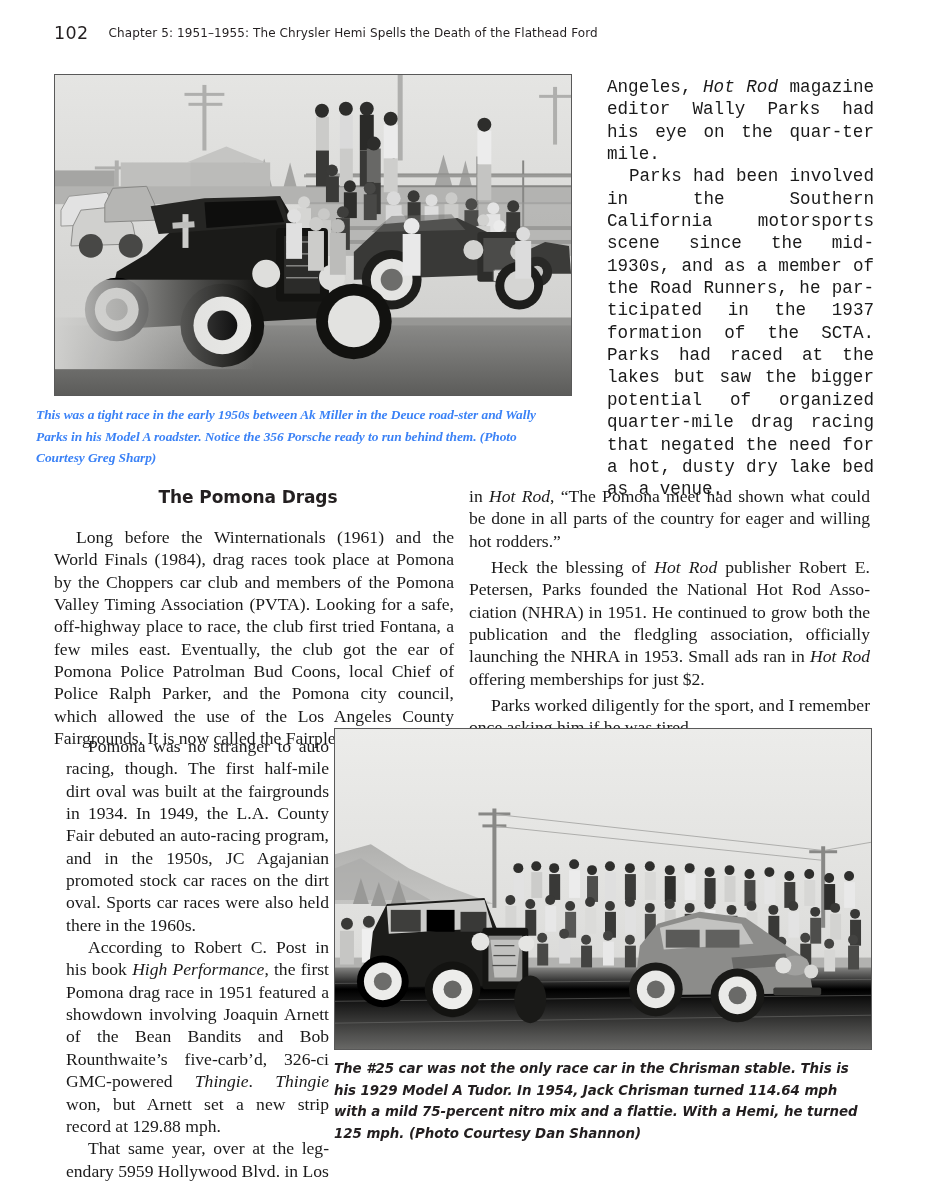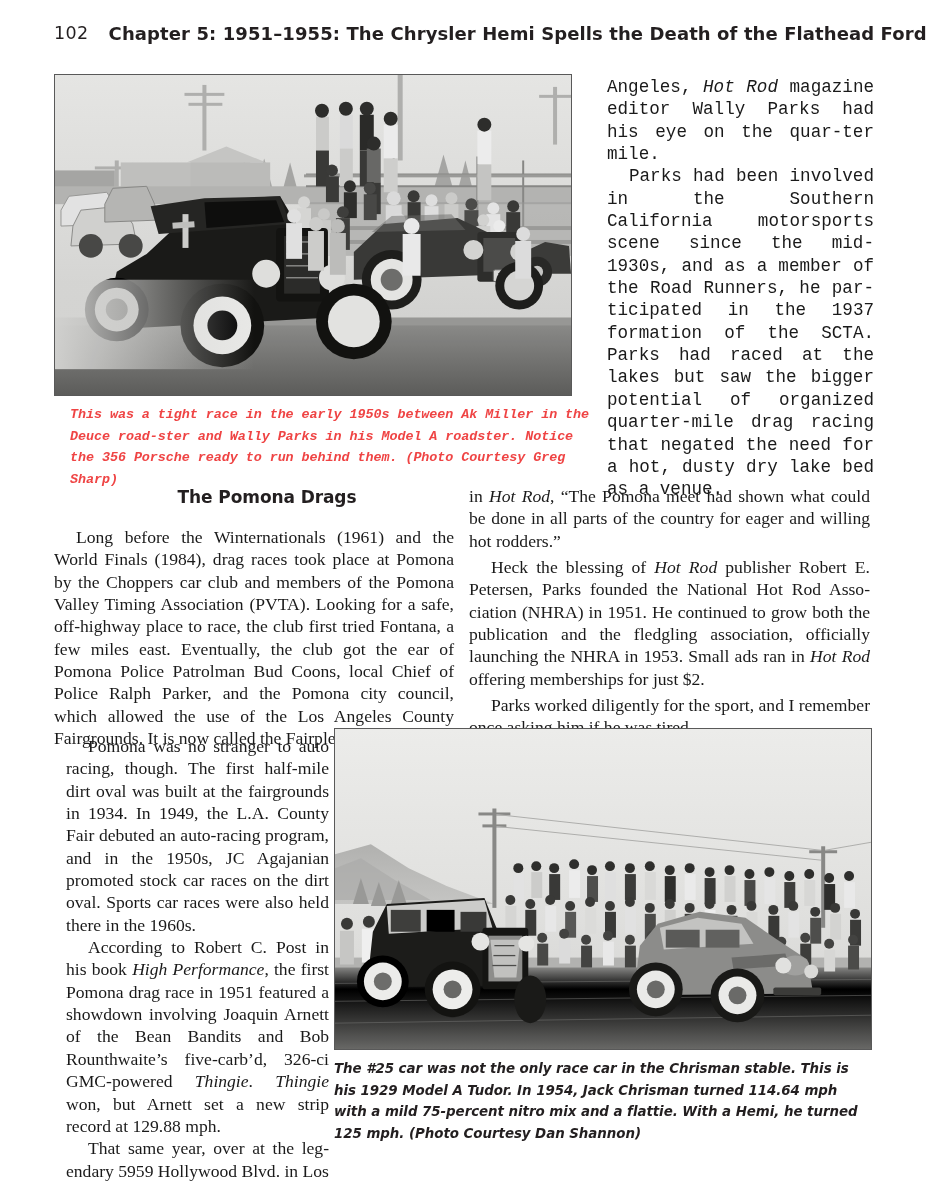--- a/index.html
+++ b/index.html
@@ -34,45 +34,45 @@
     font-size: 16.5px;
     letter-spacing: 0.1px;
     color: #231f20;
     white-space: nowrap;
   }
   .folio {
     font-size: 17.5px;
     margin-right: 20px;
     letter-spacing: 0.4px;
   }
-  .chapter-title { font-size: 18px; font-weight: bold; }
+  .chapter-title { font-size: 12px; }
 
   
   .fig-top {
     position: absolute;
     left: 54px;
     top: 74px;
     width: 518px;
     height: 322px;
     border: 1px solid #595959;
     box-sizing: border-box;
     overflow: hidden;
     background: #cfcfcf;
   }
   .fig-top-caption {
     position: absolute;
-    left: 70px;
+    left: 36px;
     top: 404px;
     width: 522px;
-    font-family: Liberation Mono, monospace;
+    font-family: Liberation Serif, serif;
     font-style: italic;
     font-weight: bold;
     font-size: 13.4px;
     line-height: 21.5px;
-    color: #ef4444;
+    color: #3b82f6;
     letter-spacing: -0.05px;
   }
 
   
   .col-right-top {
     position: absolute;
     left: 607px;
     top: 76px;
     width: 267px;
     font-size: 17.6px;
@@ -93,21 +93,21 @@
     font-size: 17.6px;
     line-height: 22.35px;
     text-align: justify;
     hyphens: manual;
   }
   .col-right-wide p { margin: 4px; text-indent: 22px; }
 
   
   .section-head {
     position: absolute;
-    left: 67px;
+    left: 48px;
     top: 487px;
     width: 400px;
     text-align: center;
     font-family: "DejaVu Sans", "Liberation Sans", sans-serif;
     font-weight: bold;
     font-size: 17px;
     letter-spacing: -0.1px;
     color: #231f20;
   }
 

